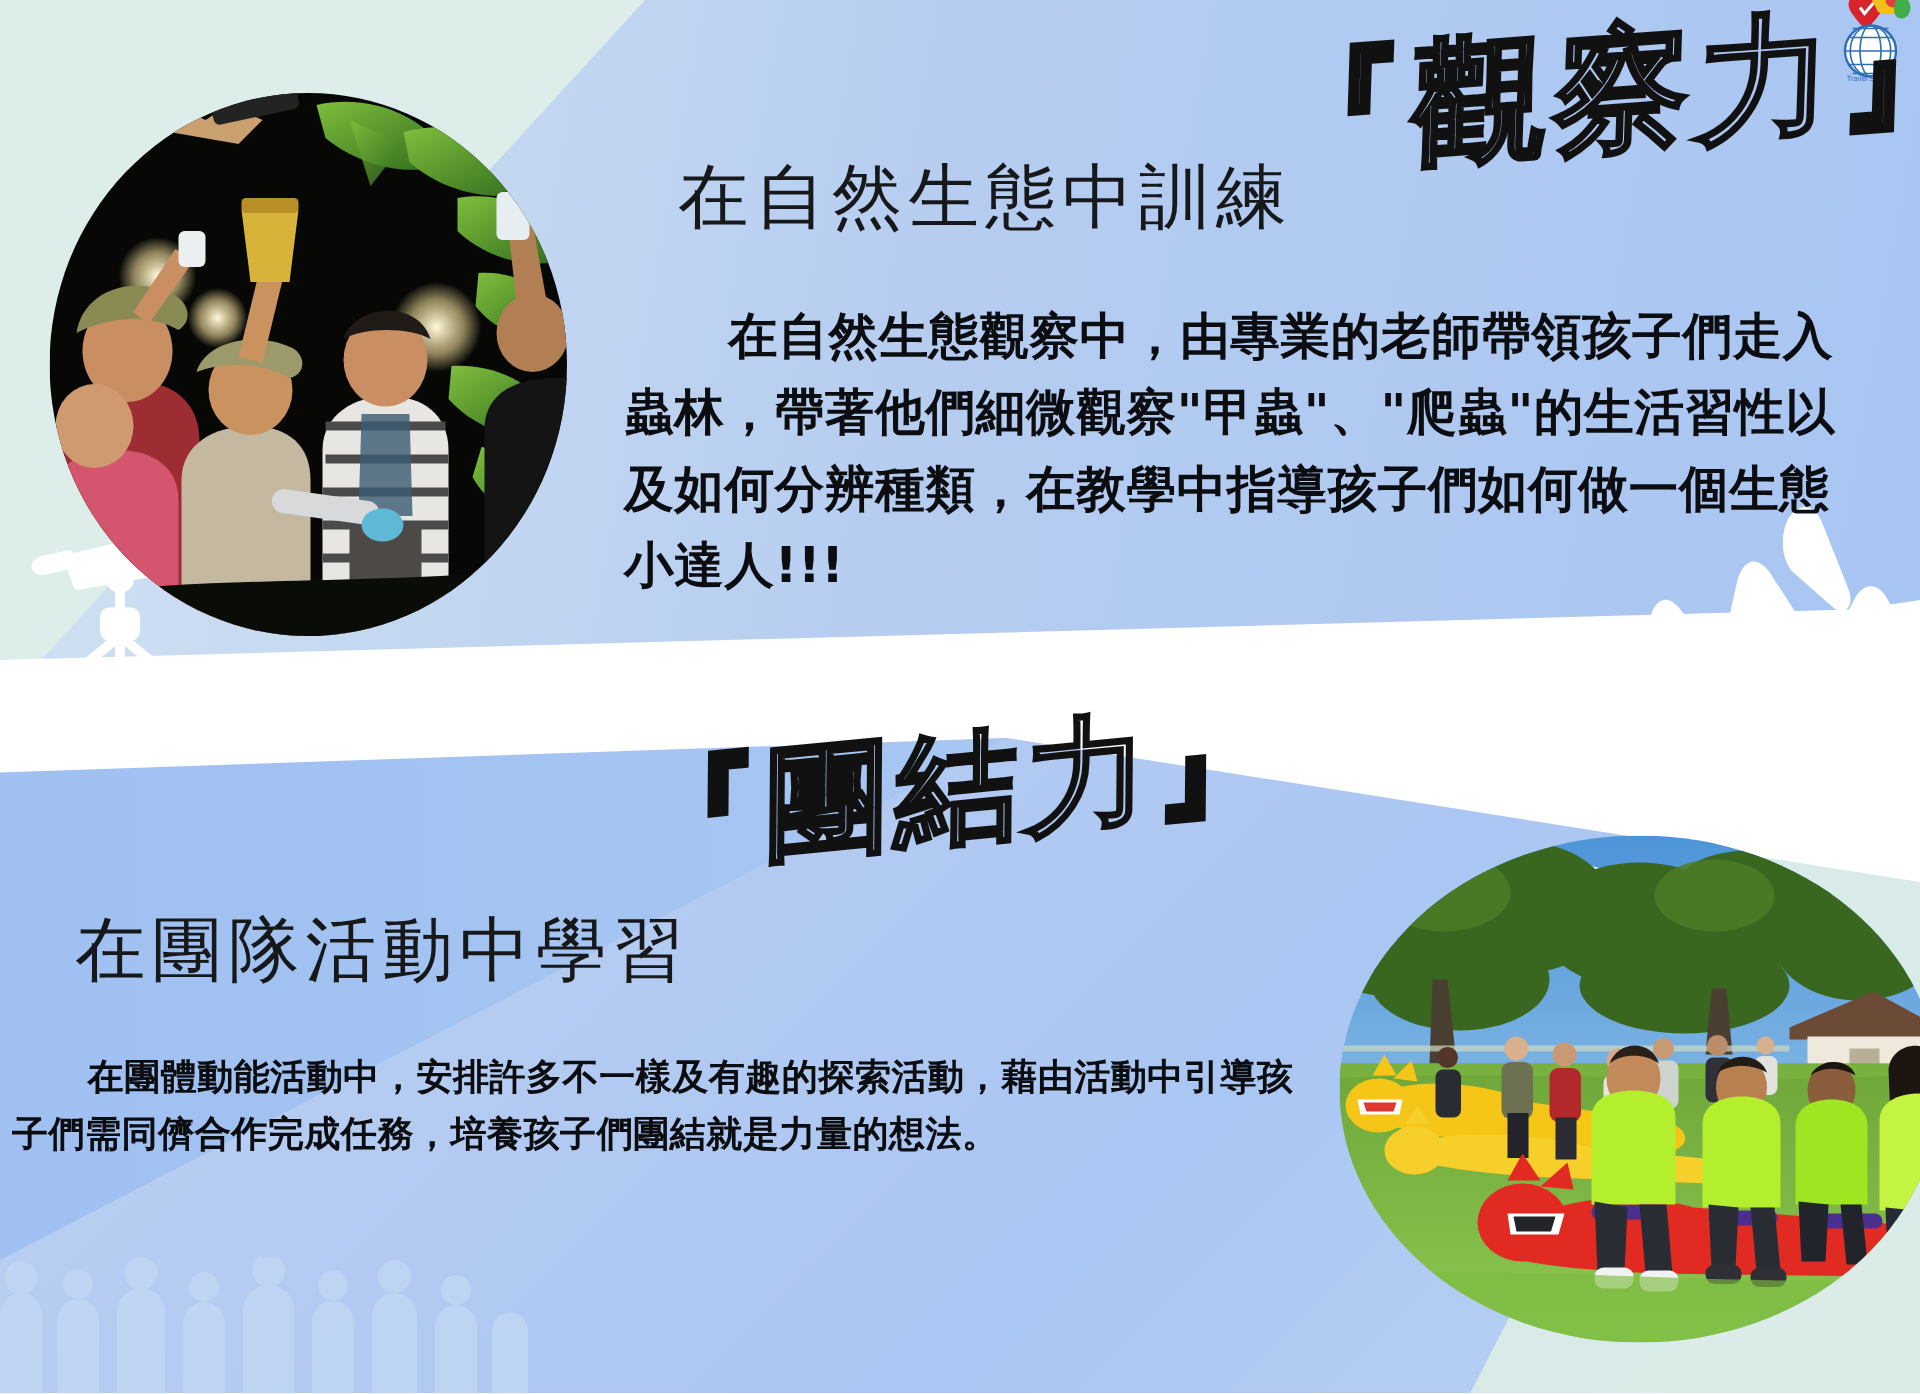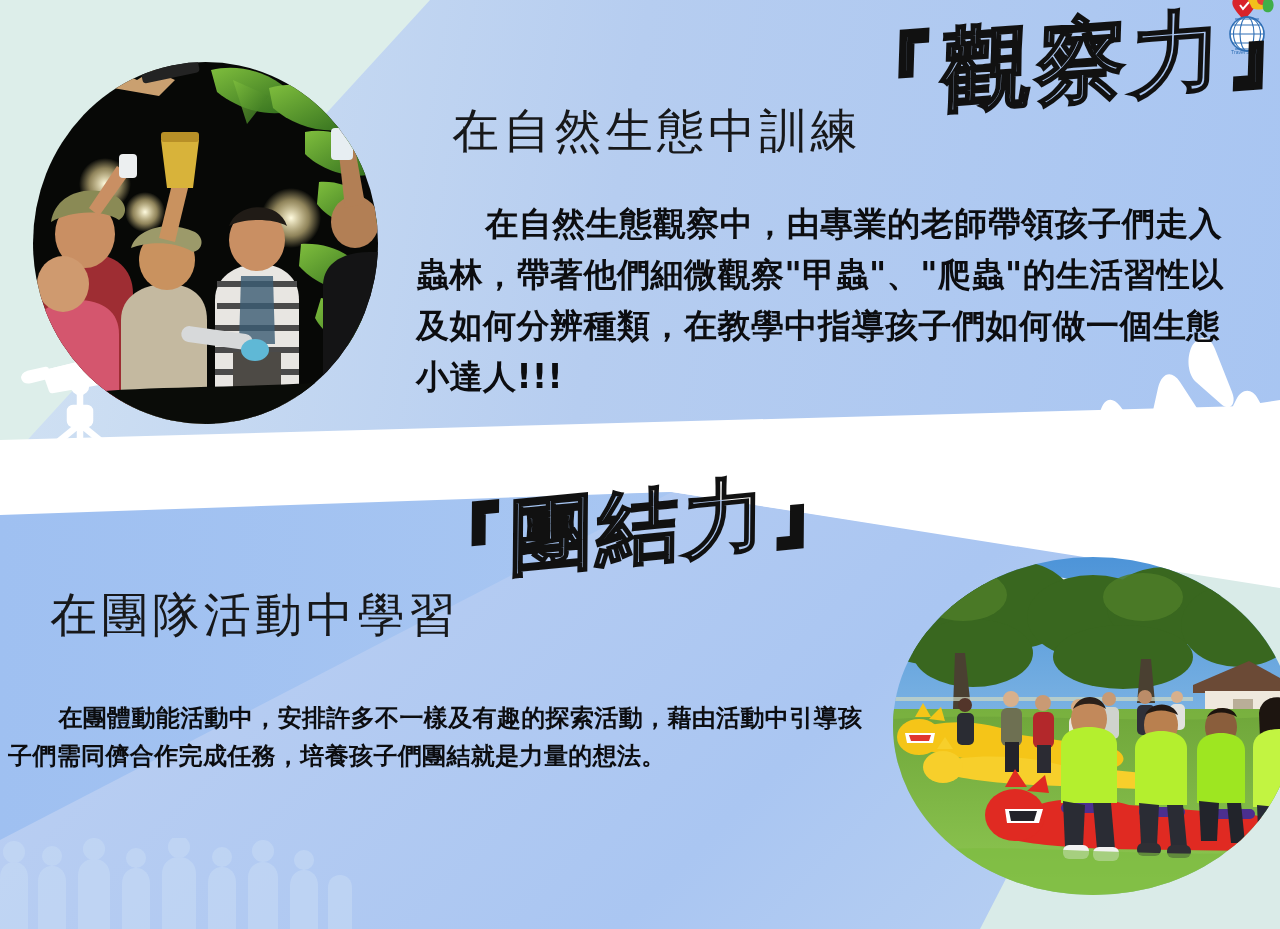--- a/index.html
+++ b/index.html
@@ -81,21 +81,21 @@
     transform:rotate(-5.5deg) skewX(-6deg);
   }
 
   .sub-head{
     position:absolute;
     font-family:"DejaVu Serif","Liberation Serif",serif;
     font-weight:400;color:#17181a;white-space:nowrap;
     letter-spacing:.09em;
   }
   #sub-observe{left:452px;top:100px;font-size:47px;}
-  #sub-unity{left:50px;top:584px;font-size:47px;}
+  #sub-unity{left:50px;top:602px;font-size:47px;}
 
   .body-copy{
     position:absolute;
     font-family:"DejaVu Sans","Liberation Sans",sans-serif;
     font-weight:700;color:#0c0d10;
     letter-spacing:.015em;
   }
   #body-observe{left:416px;top:198px;width:830px;font-size:33px;line-height:1.55;text-indent:2.1em;}
   #body-unity{left:8px;top:700px;width:868px;font-size:24px;line-height:1.58;text-indent:2.1em;}
 </style>

